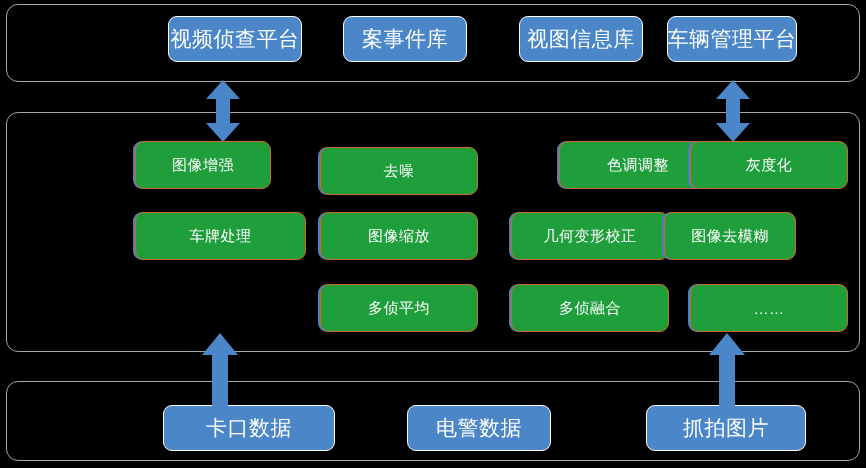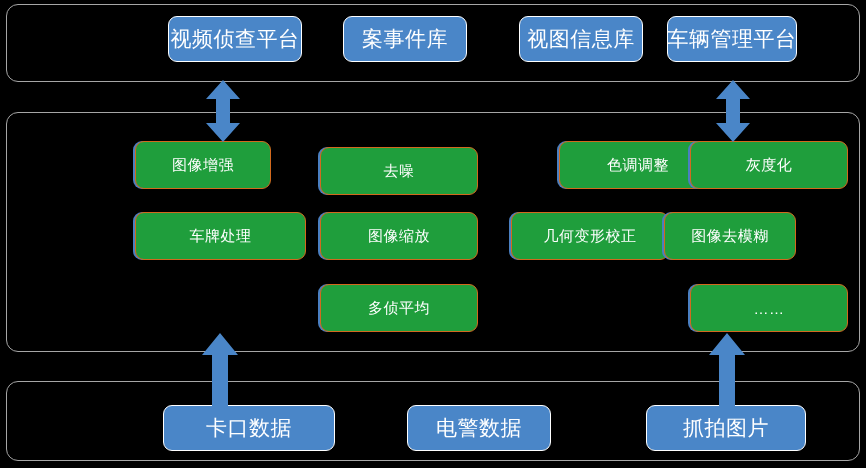--- a/index.html
+++ b/index.html
@@ -95,20 +95,21 @@
   <div class="node-green" style="left:320px;top:147px;width:158px;height:48px;">去噪</div>
   <div class="node-green" style="left:511px;top:141px;width:158px;height:48px;margin-left:48px;">色调调整</div>
   <div class="node-green" style="left:690px;top:141px;width:158px;height:48px;">灰度化</div>
 
   <div class="node-green" style="left:135px;top:212px;width:171px;height:48px;">车牌处理</div>
   <div class="node-green" style="left:320px;top:212px;width:158px;height:48px;">图像缩放</div>
   <div class="node-green" style="left:511px;top:212px;width:158px;height:48px;text-align:center;">几何变形校正</div>
   <div class="node-green" style="left:664px;top:212px;width:132px;height:48px;">图像去模糊</div>
 
   <div class="node-green" style="left:320px;top:284px;width:158px;height:48px;">多侦平均</div>
+  <div class="node-green" style="left:511px;top:284px;width:158px;height:48px;">多侦融合</div>
   <div class="node-green" style="left:690px;top:284px;width:158px;height:48px;">……</div>
 
   <div class="node-blue" style="left:163px;top:405px;width:172px;height:46px;text-align:right;">卡口数据</div>
   <div class="node-blue" style="left:407px;top:405px;width:144px;height:46px;">电警数据</div>
   <div class="node-blue" style="left:646px;top:405px;width:160px;height:46px;">抓拍图片</div>
 
   <div class="arrow" style="left:203px;top:80px;width:40px;height:62px;">
     <svg width="40" height="62" viewBox="0 0 40 62">
       <polygon points="20,0 37,19 27,19 27,43 37,43 20,62 3,43 13,43 13,19 3,19" fill="#4a86c8"></polygon>
     </svg>

